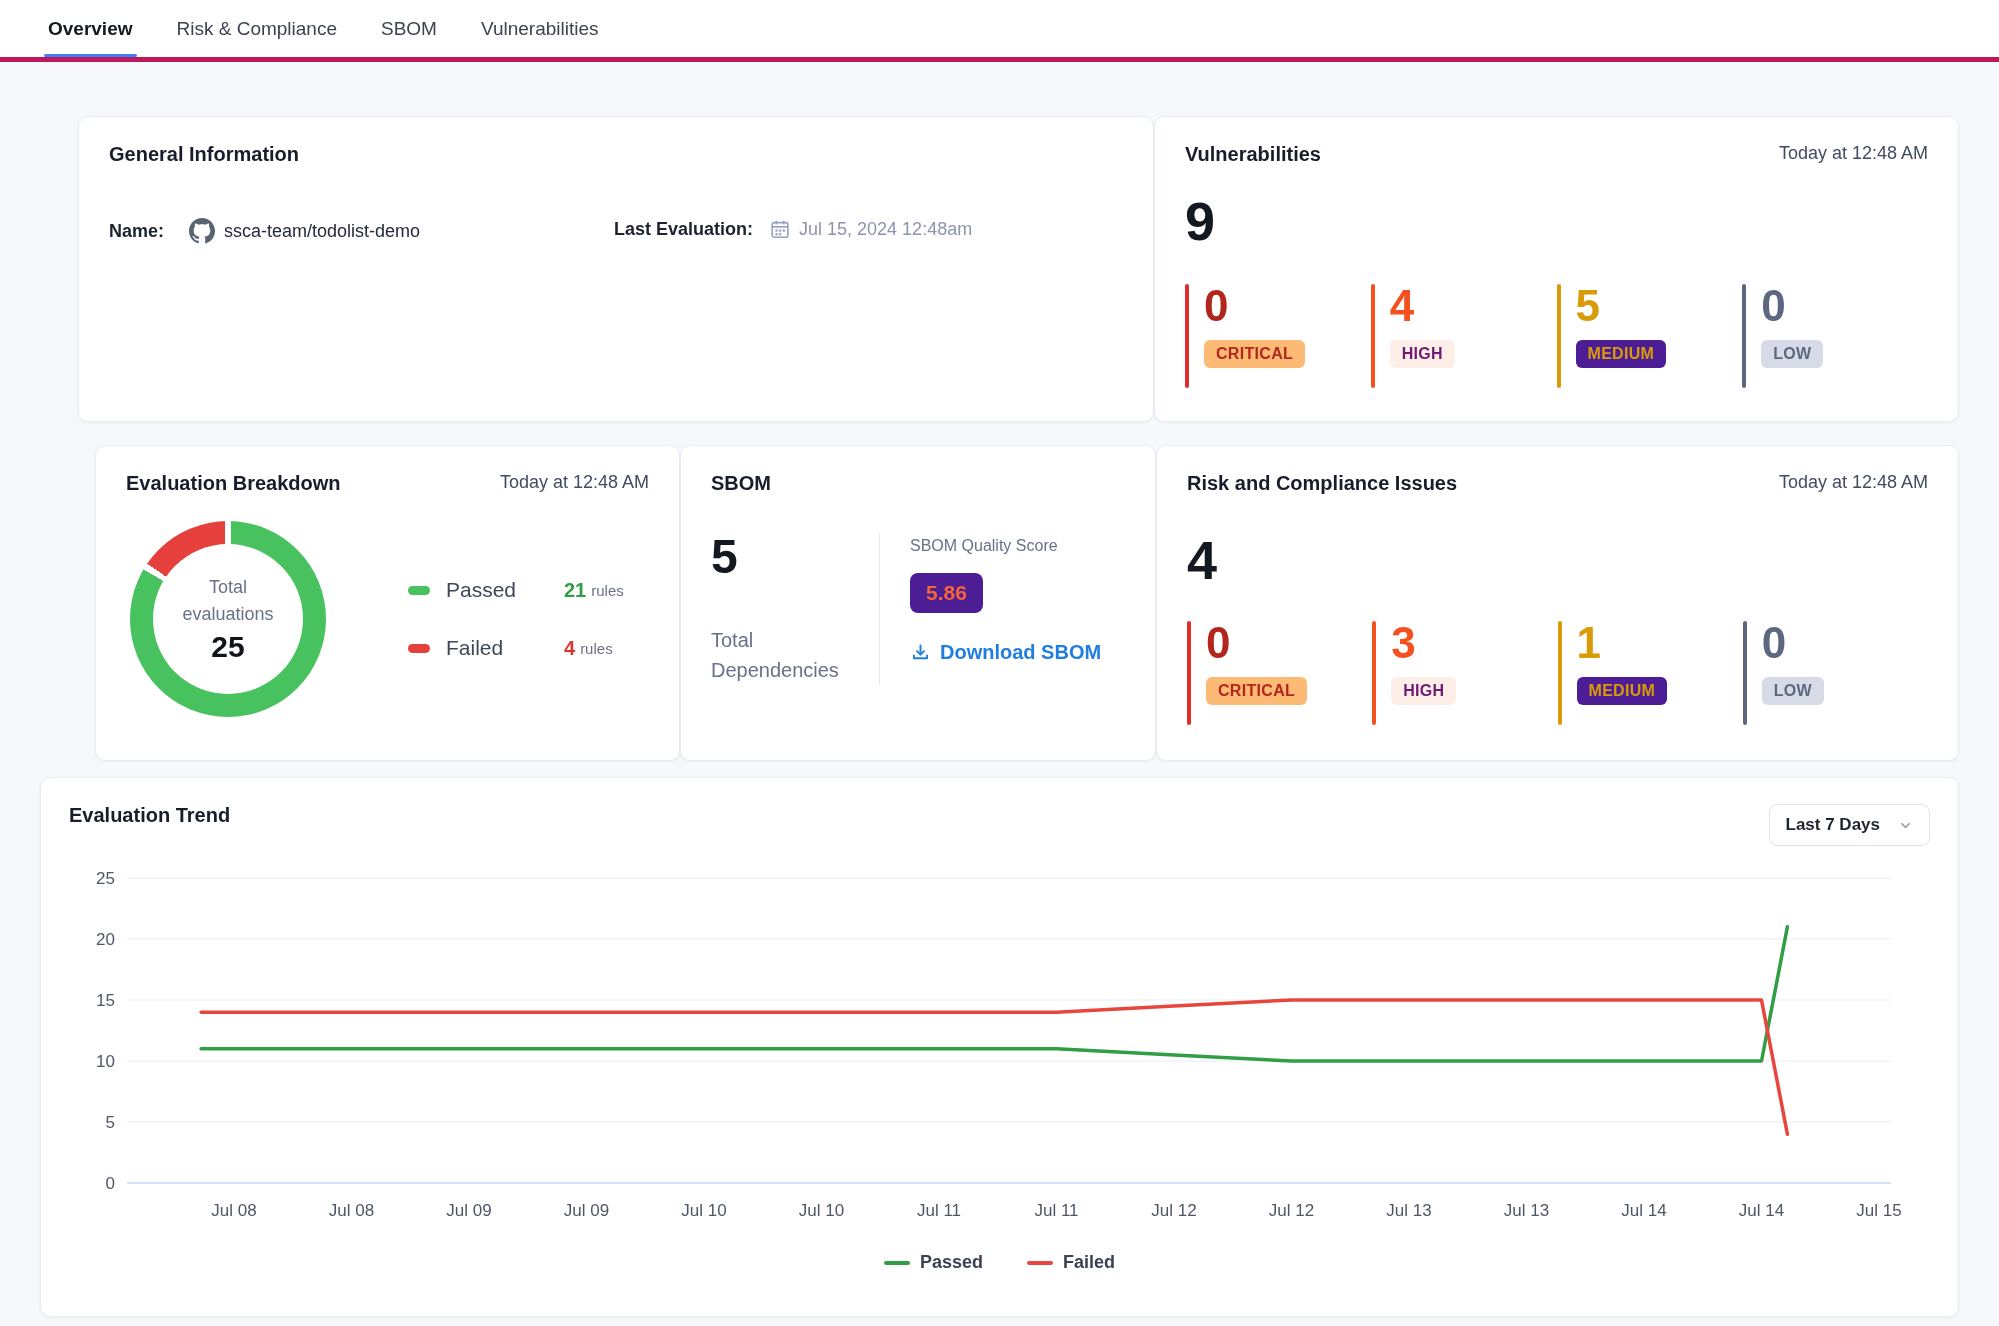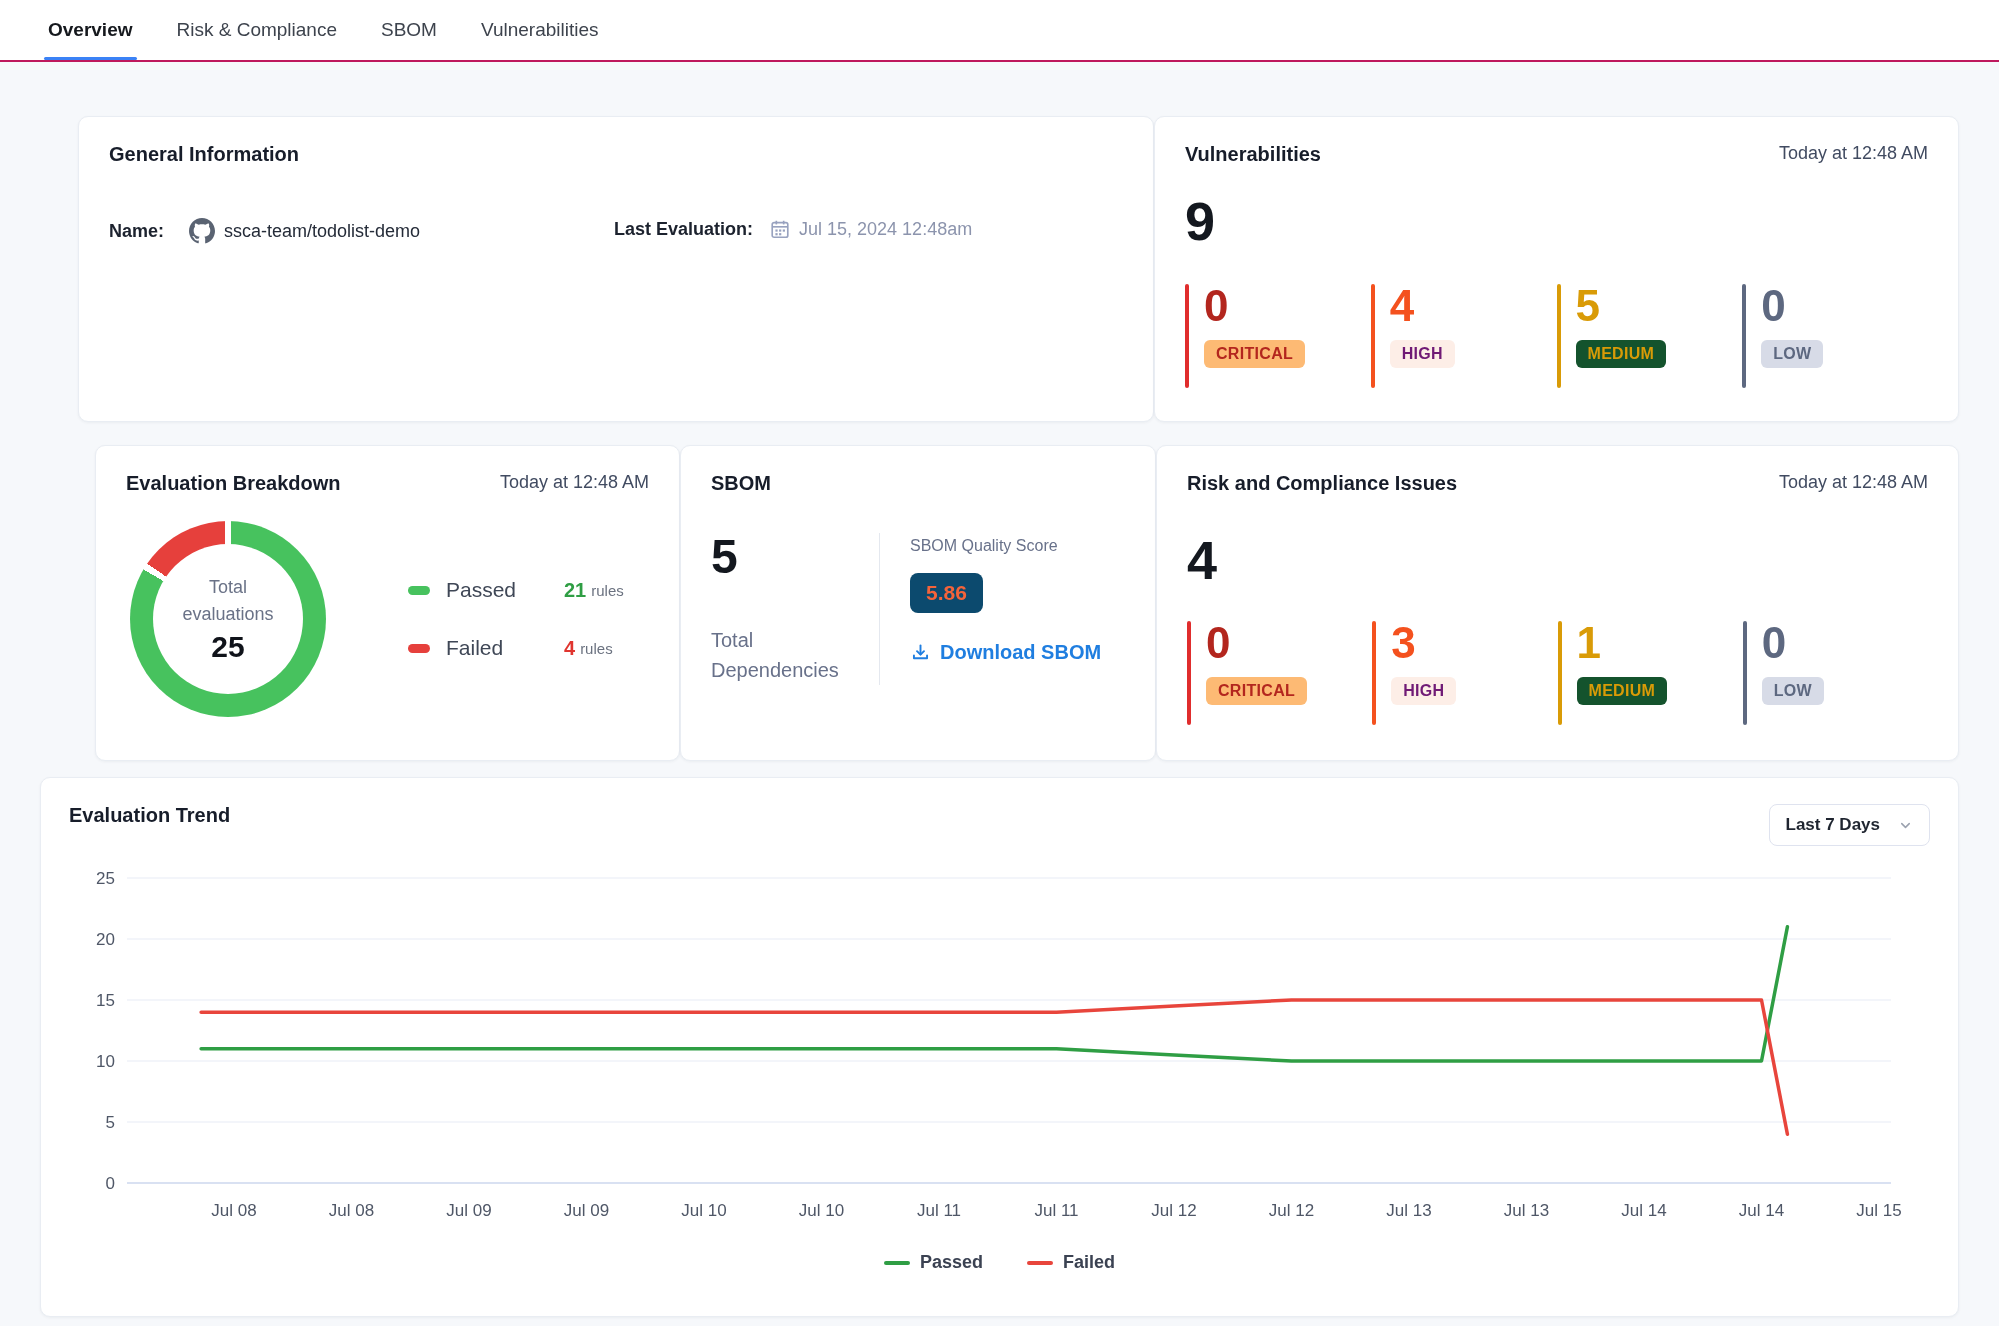--- a/index.html
+++ b/index.html
@@ -1,19 +1,19 @@
 <!DOCTYPE html>
 <html><head>
 <meta charset="utf-8">
 <style>
   * { margin:0; padding:0; box-sizing:border-box; }
   html,body { width:1999px; height:1326px; background:#f6f8fb; font-family:"Liberation Sans", sans-serif; color:#1a2230; overflow:hidden; }
 
   
-  .tabbar { background:#fff; border-bottom:2px solid #be185d; height:62px; display:flex; align-items:center; padding:0 48px; gap:44px; }
+  .tabbar { background:#fff; border-bottom:5px solid #be185d; height:62px; display:flex; align-items:center; padding:0 48px; gap:44px; }
   .tab { font-size:19px; color:#3d434d; font-weight:500; height:100%; display:flex; align-items:center; position:relative; cursor:pointer; }
   .tab.active { font-weight:700; color:#15181d; }
   .tab.active::after { content:""; position:absolute; left:-4px; right:-4px; bottom:0; height:3px; background:#3b82f6; border-radius:2px; }
 
   
   .row { margin:0 40px; display:flex; justify-content:flex-end; }
   .row1 { margin-top:54px; }
   .row2 { margin-top:23px; }
   .row3 { margin-top:16px; }
 
@@ -33,21 +33,21 @@
 
   
   .big-num { font-size:54px; font-weight:800; color:#14181f; line-height:1; }
   .sev-row { display:flex; margin-top:36px; }
   .sev-item { flex:1; display:flex; gap:15px; }
   .sev-bar { width:4px; height:104px; border-radius:2px; flex:none; }
   .sev-count { font-size:44px; font-weight:700; line-height:1; }
   .sev-badge { display:inline-block; margin-top:12px; padding:5px 12px; border-radius:6px; font-weight:700; font-size:16px; letter-spacing:.3px; }
   .sev-critical .sev-bar { background:#e02d2d; } .sev-critical .sev-count { color:#b3261e; } .sev-critical .sev-badge { background:#fdba74; color:#b3261e; }
   .sev-high .sev-bar { background:#f4511e; } .sev-high .sev-count { color:#f4511e; } .sev-high .sev-badge { background:#fdeee7; color:#701a75; }
-  .sev-medium .sev-bar { background:#d99b07; } .sev-medium .sev-count { color:#d99b07; } .sev-medium .sev-badge { background:#14532d; color:#d99b07; }
+  .sev-medium .sev-bar { background:#d99b07; } .sev-medium .sev-count { color:#d99b07; } .sev-medium .sev-badge { background:#4c1d95; color:#d99b07; }
   .sev-low .sev-bar { background:#5d6880; } .sev-low .sev-count { color:#5d6880; } .sev-low .sev-badge { background:#d7dbe7; color:#5d6880; }
 
   .card-vuln { width:805px; height:306px; }
   .card-vuln .big-num { margin-top:28px; }
   .card-risk { width:803px; height:316px; }
   .card-risk .big-num { margin-top:38px; }
   .card-risk .sev-row { margin-top:34px; }
 
   
   .card-eb { width:585px; height:316px; }
@@ -68,21 +68,21 @@
 
   
   .card-sbom { width:476px; height:316px; }
   .sbom-body { display:flex; margin-top:38px; }
   .sbom-left { width:168px; flex:none; }
   .sbom-big { font-size:48px; font-weight:800; color:#14181f; line-height:1; }
   .sbom-sub { margin-top:44px; font-size:20px; color:#68718a; line-height:1.5; }
   .sbom-div { width:1px; background:#e4e8ef; align-self:stretch; margin:0 30px 0 0; }
   .sbom-right { padding-top:4px; }
   .sbom-score-label { font-size:16px; color:#68718a; }
-  .sbom-score-badge { display:inline-block; margin-top:18px; background:#0c4a6e; color:#f4633a; font-weight:700; font-size:21px; padding:8px 16px; border-radius:8px; }
+  .sbom-score-badge { display:inline-block; margin-top:18px; background:#4c1d95; color:#f4633a; font-weight:700; font-size:21px; padding:8px 16px; border-radius:8px; }
   .sbom-download { display:flex; align-items:center; gap:9px; margin-top:28px; color:#1f7ee0; font-weight:700; font-size:20px; cursor:pointer; }
 
   
   .card-trend { width:1919px; height:540px; padding:26px 28px; }
   .trend-dd { display:flex; align-items:center; gap:18px; border:1px solid #dfe3ef; border-radius:8px; padding:10px 16px; font-size:17px; font-weight:700; color:#1f2530; cursor:pointer; background:#fff; }
   .trend-svg { width:1837px; height:382px; margin-top:10px; display:block; }
   .trend-legend { display:flex; justify-content:center; gap:44px; margin-top:14px; }
   .tl-item { display:flex; align-items:center; gap:10px; }
   .tl-dash { width:26px; height:4px; border-radius:2px; }
   .tl-label { font-size:18px; font-weight:700; color:#3b4252; }

